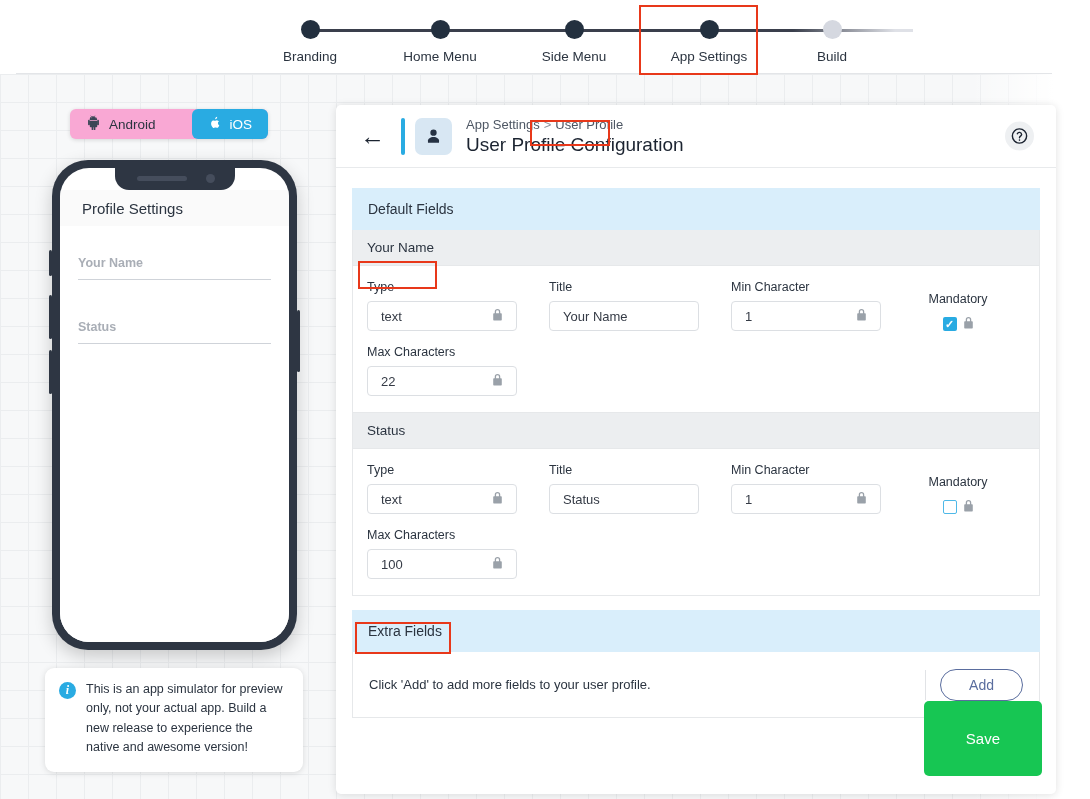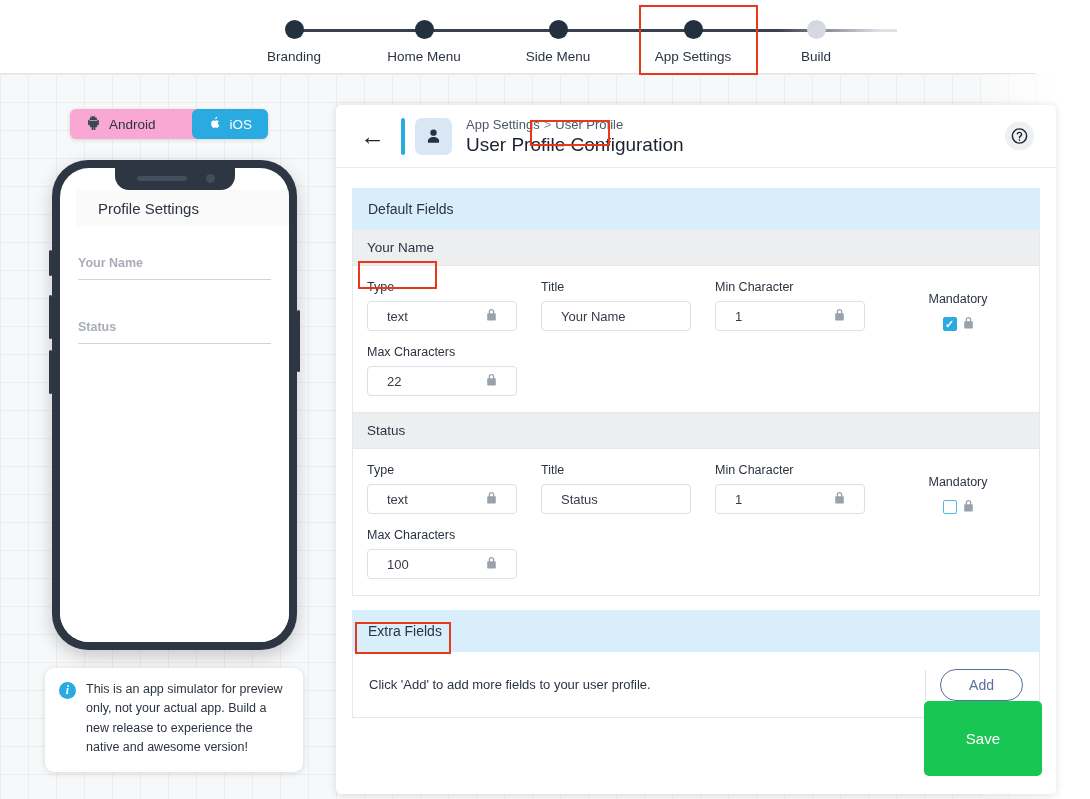--- a/index.html
+++ b/index.html
@@ -5,21 +5,21 @@
   * { box-sizing: border-box; margin: 0; padding: 0; }
   html, body {
     width: 1090px; height: 799px;
     font-family: "Liberation Sans", sans-serif;
     overflow: hidden;
     background: #ffffff;
   }
 
   
   .stepper-bar {
-    position: absolute; left: 0; top: 0;
+    position: absolute; left: 16px; top: 0;
     width: 1036px; height: 74px;
     background: #ffffff;
     border-bottom: 1px solid #e3e5e8;
   }
   .stepper {
     position: absolute; left: 255px; top: 20px;
     width: 600px; height: 46px;
   }
   .step-line {
     position: absolute; top: 9px; left: 39px;
@@ -124,21 +124,21 @@
   }
   .status-bar {
     position: absolute; left: 0; top: 0; width: 229px; height: 22px;
     background: #fafafa;
     display: flex; align-items: center; justify-content: space-between;
     padding: 0 11px; z-index: 3;
   }
   .status-time { font-size: 10.5px; font-weight: bold; color: #1b2330; }
   .status-right { display: flex; align-items: center; gap: 4px; }
   .ph-title-bar {
-    position: absolute; left: 16px; top: 22px; width: 229px; height: 36px;
+    position: absolute; left: 0; top: 22px; width: 229px; height: 36px;
     background: #fafafa;
     display: flex; align-items: center; padding-left: 22px;
   }
   .ph-title { font-size: 15px; color: #2b3440; }
   .ph-body { position: absolute; left: 0; top: 58px; width: 229px; bottom: 0; background: #fff; padding: 30px 18px 0 18px; }
   .ph-field { margin-bottom: 40px; }
   .ph-field-label { font-size: 12.5px; color: #a9aeb6; font-weight: bold; padding-bottom: 9px; }
   .ph-underline { height: 1px; background: #cfd3d9; }
   .phone-btn {
     position: absolute; background: #2e3643; border-radius: 2px;
@@ -207,27 +207,27 @@
     background: #d9eefb; color: #2b3440;
     font-size: 14px; padding: 13px 16px;
   }
   .field-card { border: 1px solid #e6e8ea; border-top: none; }
   .sub-head {
     background: #eceef0; color: #2b3440;
     font-size: 13.5px; padding: 10px 14px;
     border-bottom: 1px solid #e6e8ea;
   }
   .fields-wrap { padding: 14px 14px 16px 14px; position: relative; background: #fff; }
-  .frow { display: flex; gap: 24px; }
+  .frow { display: flex; gap: 32px; }
   .fcol { width: 150px; }
   .flabel { font-size: 12.5px; color: #2b3440; margin-bottom: 7px; }
   .finput {
     height: 30px; border: 1px solid #dcdfe3; border-radius: 4px;
     background: #fff; display: flex; align-items: center;
-    padding: 0 19px; font-size: 13px; color: #353b46;
+    padding: 0 13px; font-size: 13px; color: #353b46;
     justify-content: space-between;
   }
   .finput .val { overflow: hidden; white-space: nowrap; }
   .mand-box {
     position: absolute; right: 26px; top: 26px;
     text-align: center; width: 110px;
   }
   .mand-label { font-size: 12.5px; color: #2b3440; }
   .mand-row { display: flex; align-items: center; justify-content: center; gap: 6px; margin-top: 9px; }
   .chk {

